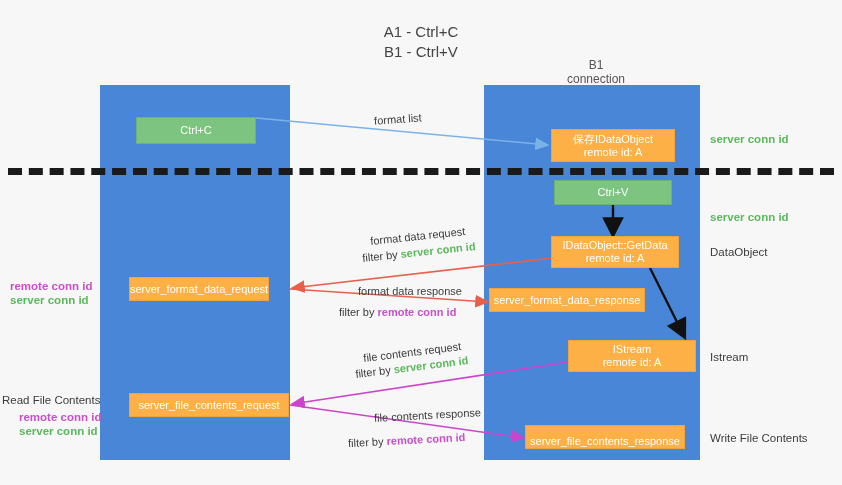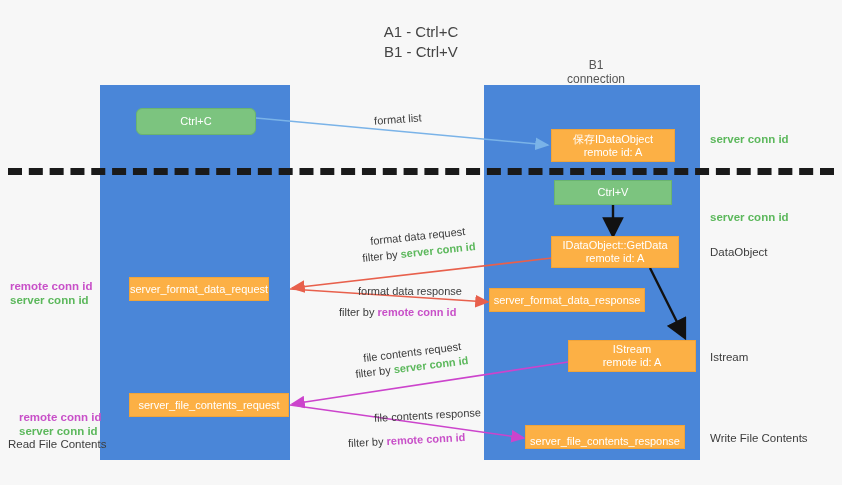--- a/index.html
+++ b/index.html
@@ -108,21 +108,21 @@
 
     <line x1="650" y1="268" x2="684" y2="336" stroke="#111111" stroke-width="2.4" marker-end="url(#ar-blk)"></line>
 
     <line x1="568" y1="362" x2="292" y2="404" stroke="#cc44cc" stroke-width="1.6" marker-end="url(#ar-mag)"></line>
 
     <line x1="290" y1="405" x2="524" y2="438" stroke="#cc44cc" stroke-width="1.6" marker-end="url(#ar-mag)"></line>
   </svg>
 
   <div class="abs" id="divider"></div>
 
-  <div class="abs box green" style="left:136px; top:108px; width:120px; height:27px;border-radius:6px;">
+  <div class="abs box green" style="left:136px; top:117px; width:120px; height:27px;">
     <div>Ctrl+C</div>
   </div>
 
   <div class="abs box orange" style="left:551px; top:129px; width:124px; height:33px;">
     <div>保存IDataObject</div>
     <div>remote id: A</div>
   </div>
 
   <div class="abs box green" style="left:554px; top:180px; width:118px; height:25px;">
     <div>Ctrl+V</div>
@@ -178,17 +178,17 @@
 
   <div class="abs side-label green-txt" style="left:710px; top:132px;">server conn id</div>
   <div class="abs side-label green-txt" style="left:710px; top:210px;">server conn id</div>
   <div class="abs side-label" style="left:710px; top:245px;">DataObject</div>
   <div class="abs side-label" style="left:710px; top:350px;">Istream</div>
   <div class="abs side-label" style="left:710px; top:431px;">Write File Contents</div>
 
   <div class="abs side-label magenta-txt" style="left:10px; top:279px;">remote conn id</div>
   <div class="abs side-label green-txt" style="left:10px; top:293px;">server conn id</div>
 
-  <div class="abs side-label" style="left:8px; top:393px;margin-top:44px;">Read File Contents</div>
+  <div class="abs side-label" style="left:2px; top:393px;">Read File Contents</div>
   <div class="abs side-label magenta-txt" style="left:19px; top:410px;">remote conn id</div>
   <div class="abs side-label green-txt" style="left:19px; top:424px;">server conn id</div>
 
 </div>
 
 </body></html>

